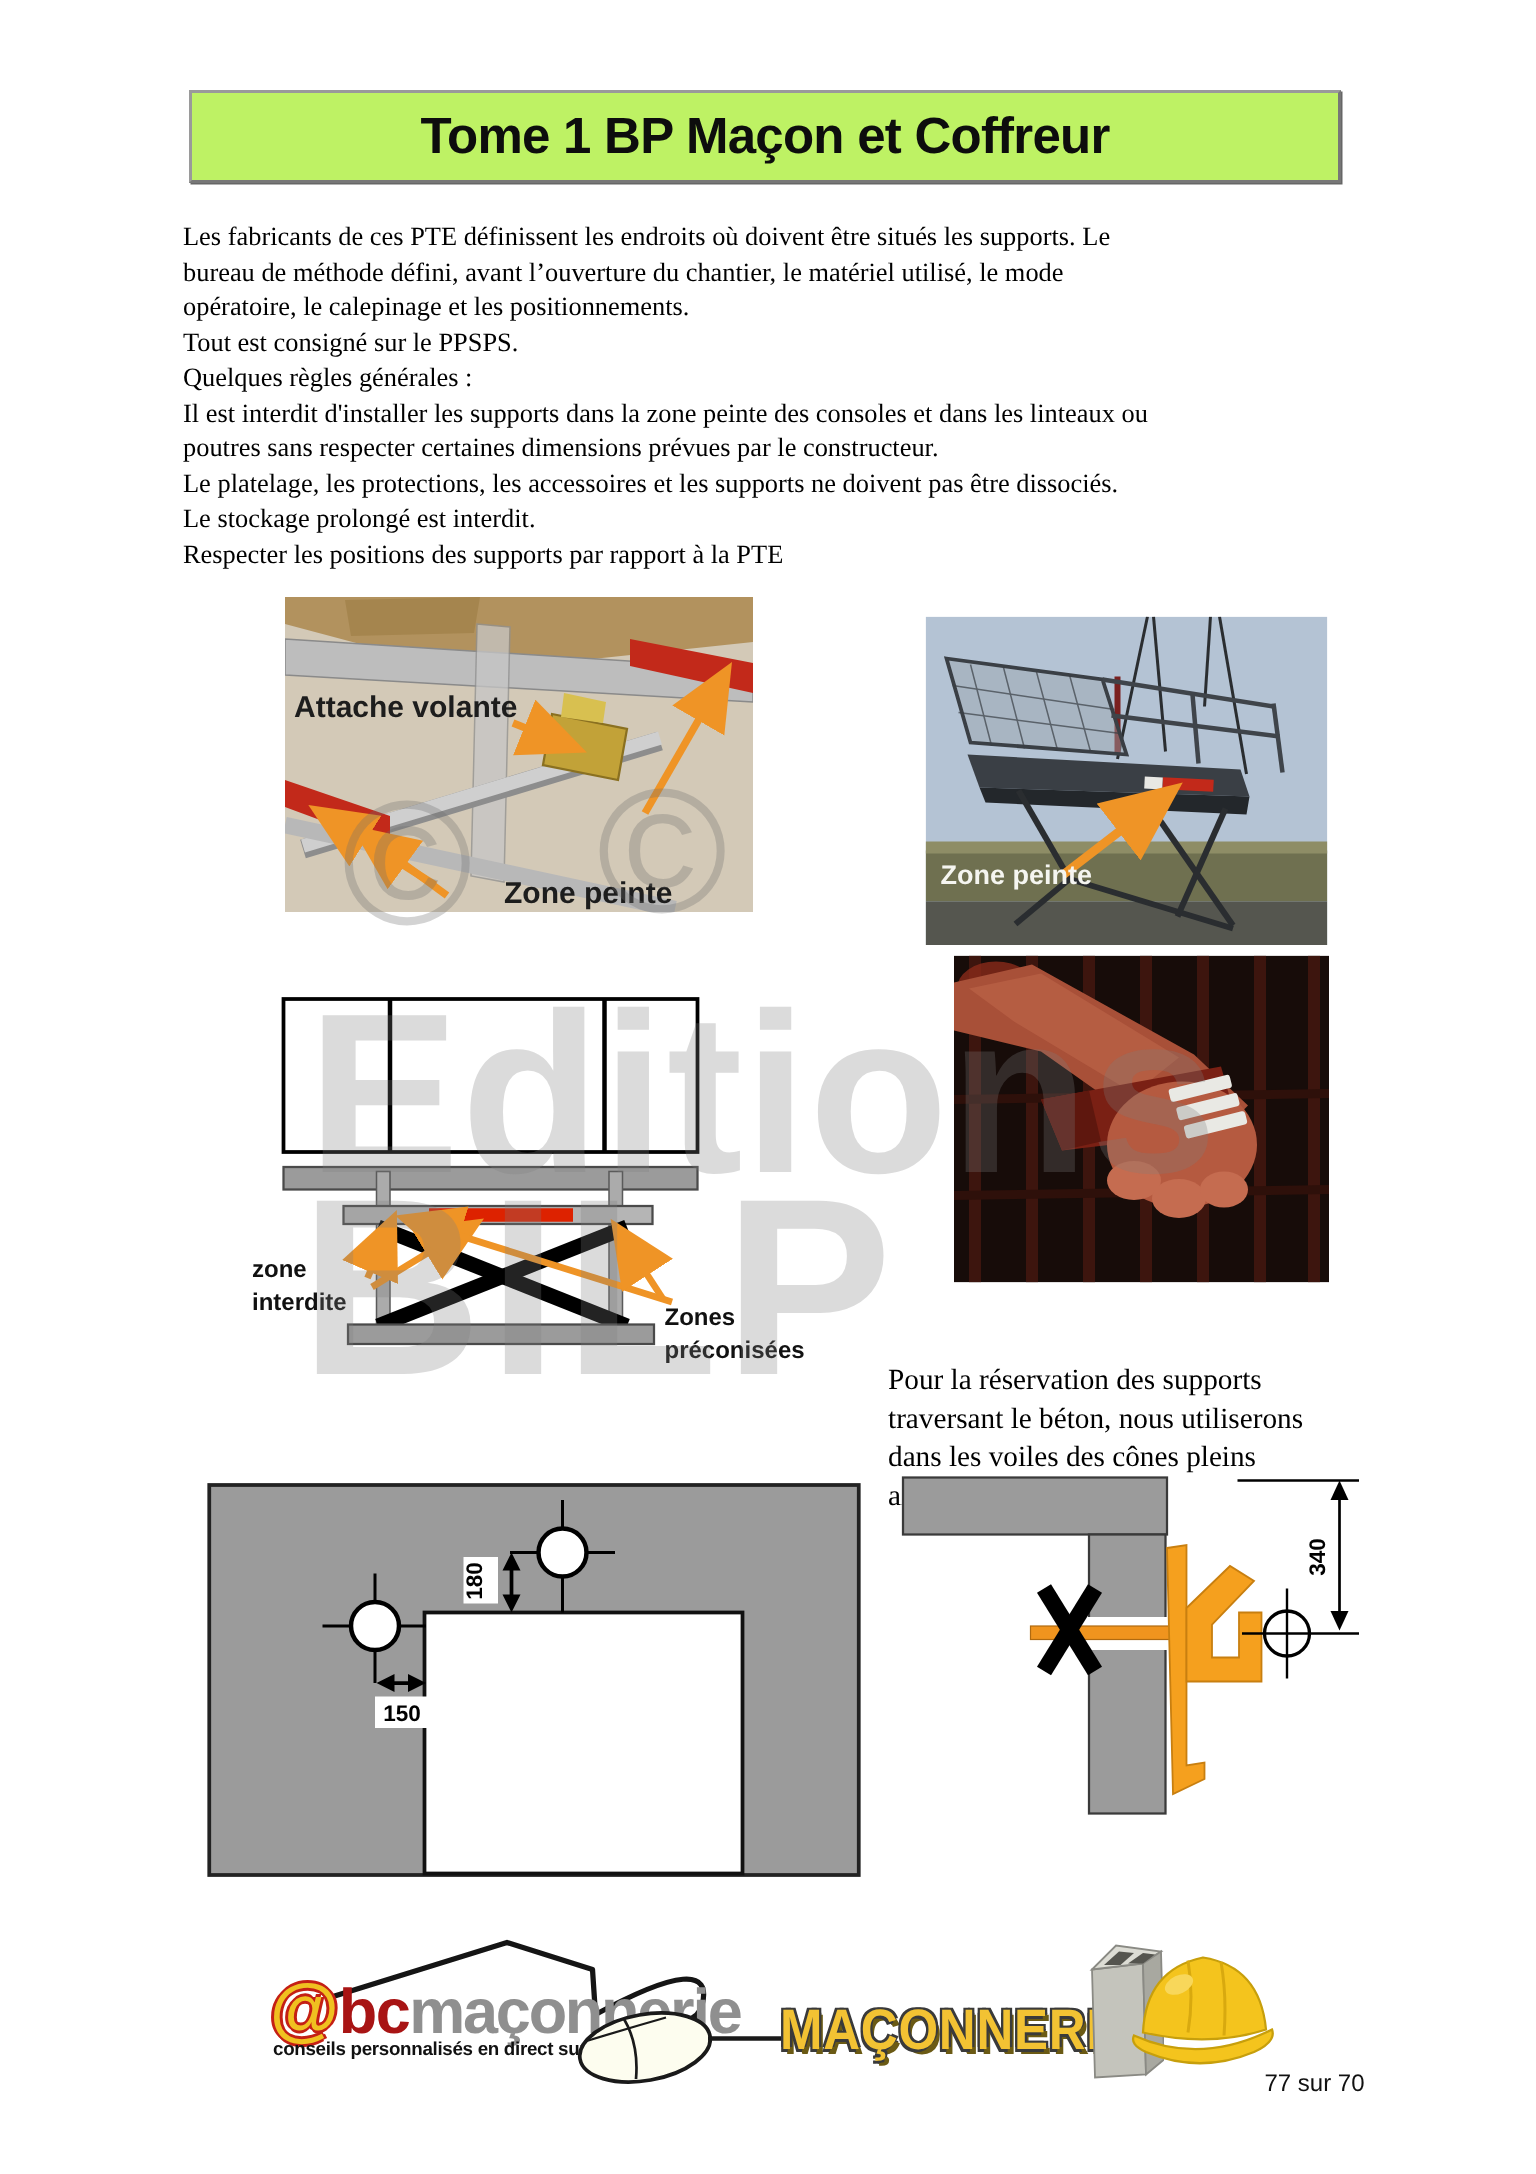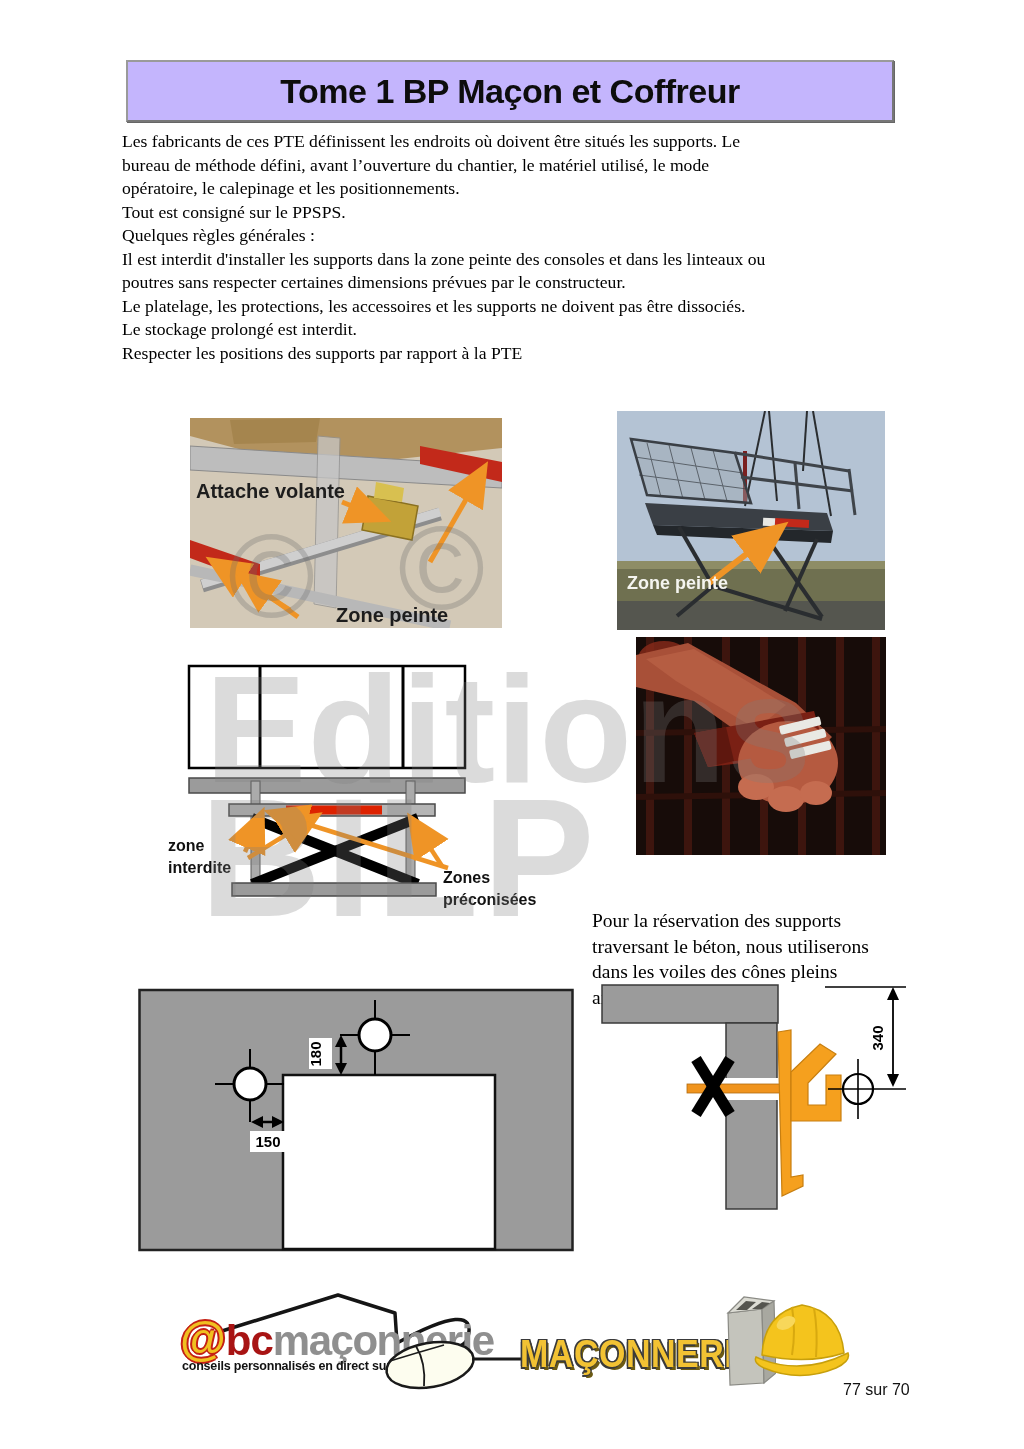--- a/index.html
+++ b/index.html
@@ -2,34 +2,34 @@
 <html><head>
 <meta charset="utf-8">
 <style>
   html,body{margin:0;padding:0;}
   body{background:#fff;}
   .page{position:relative;width:1024px;height:1449px;background:#ffffff;overflow:hidden;
         font-family:"Liberation Serif",serif;color:#000;}
   .abs{position:absolute;}
 
   
-  .banner{left:126px;top:60px;width:764px;height:58px;background:#c4b5fd;
+  .banner{left:126px;top:60px;width:764px;height:58px;background:#bef264;
           border:2px solid #9a9a9a;border-right-color:#777;border-bottom-color:#777;
           box-shadow:1px 1px 0 #666;}
   .banner .t{width:100%;height:100%;display:flex;align-items:center;justify-content:center;
           font-family:"Liberation Sans",sans-serif;font-weight:bold;font-size:34px;color:#0d0d0d;
           letter-spacing:-0.5px;}
 
   
-  .intro{left:122px;top:130px;width:796px;font-size:17.6px;line-height:23.5px;white-space:pre-line;}
+  .intro{left:122px;top:146px;width:796px;font-size:17.6px;line-height:23.5px;white-space:pre-line;}
   .cone-text{left:592px;top:864px;width:330px;font-size:19.5px;line-height:25.6px;white-space:pre-line;margin-top:44px;}
 
   
   .photo{overflow:hidden;}
-  .photo1{left:190px;top:418px;width:312px;height:210px;}
+  .photo1{left:190px;top:398px;width:312px;height:210px;}
   .photo2{left:617px;top:411px;width:268px;height:219px;}
   .photo3{left:636px;top:637px;width:250px;height:218px;}
 
   
   .diag1{left:160px;top:652px;width:400px;height:285px;}
   .diag2{left:138px;top:988px;width:436px;height:264px;}
   .diag3{left:596px;top:980px;width:320px;height:250px;}
 
   svg text{font-family:"Liberation Sans",sans-serif;}
   .svg-label{font-weight:bold;font-size:16px;fill:#111;}

